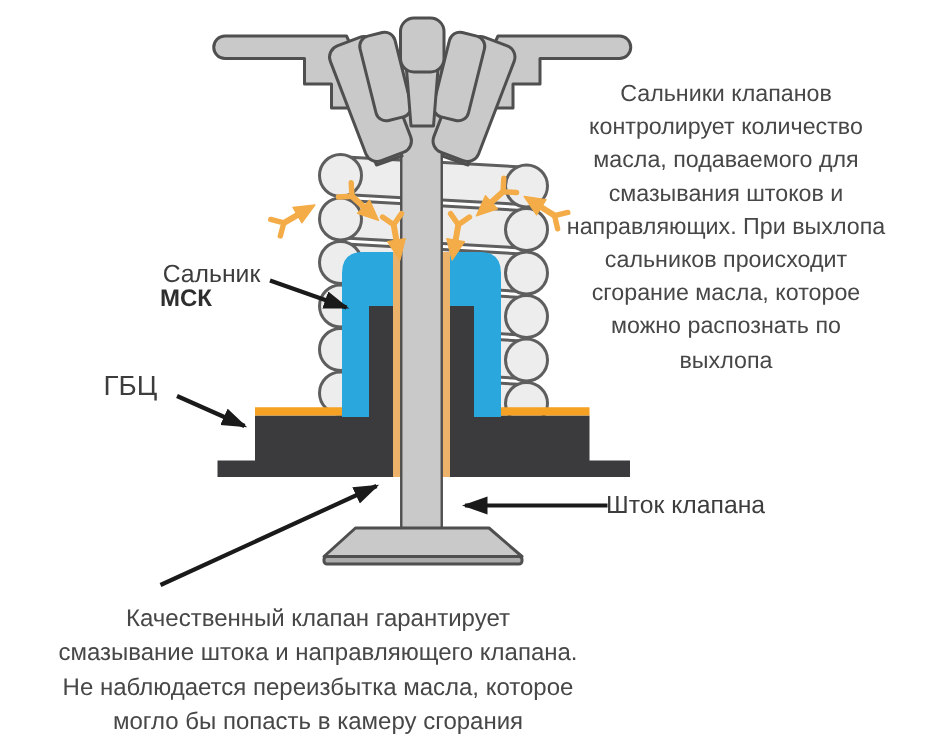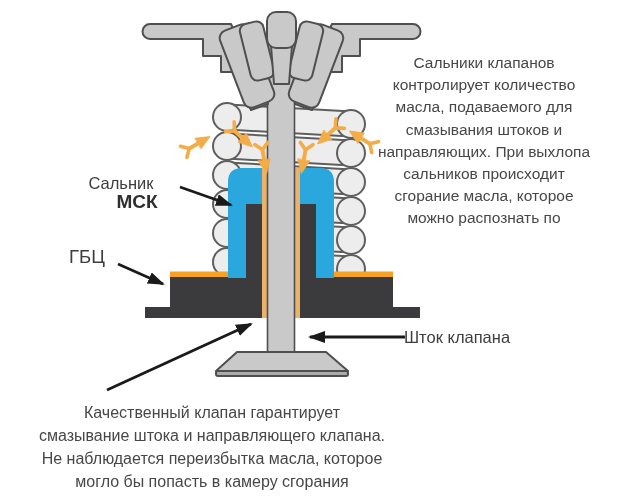--- a/index.html
+++ b/index.html
@@ -9,22 +9,22 @@
     background:var(--background,#fff);
     font-family:"Liberation Sans",sans-serif;
     overflow:hidden;
   }
   .stage svg{position:absolute;left:0;top:0;}
   .txt{position:absolute;color:var(--text-color,#474747);}
   .note{text-align:center;font-size:15.5px;line-height:22.2px;}
   .note-right{left:358px;top:52px;width:252px;}
   .note-bottom{left:2px;top:401px;width:420px;line-height:23px;font-size:16px;}
   .lbl{font-size:16.5px;color:#3d3d3d;}
-  .lbl-seal{left:84px;top:174px;width:74px;text-align:center;}
-  .lbl-seal-sub{left:100px;top:191px;width:74px;text-align:center;font-weight:bold;font-size:19px;color:#2e2e2e;}
+  .lbl-seal{left:104px;top:174px;width:74px;text-align:center;}
+  .lbl-seal-sub{left:87px;top:191px;width:74px;text-align:center;font-weight:bold;font-size:16px;color:#2e2e2e;}
   .lbl-gbc{left:69px;top:246px;font-size:18.5px;}
   .lbl-stem{left:404px;top:328px;}
 </style>
 </head>
 <body>
 
 <div class="stage">
 
   <svg width="633" height="500" viewBox="0 0 633 500">
     <defs>
@@ -130,20 +130,21 @@
 
   <div class="txt note note-right">
     <div>Сальники клапанов</div>
     <div>контролирует количество</div>
     <div>масла, подаваемого для</div>
     <div>смазывания штоков и</div>
     <div>направляющих. При выхлопа</div>
     <div>сальников происходит</div>
     <div>сгорание масла, которое</div>
     <div>можно распознать по</div>
+    <div>выхлопа</div>
   </div>
 
   <div class="txt note note-bottom">
     <div>Качественный клапан гарантирует</div>
     <div>смазывание штока и направляющего клапана.</div>
     <div>Не наблюдается переизбытка масла, которое</div>
     <div>могло бы попасть в камеру сгорания</div>
   </div>
 
 </div>

